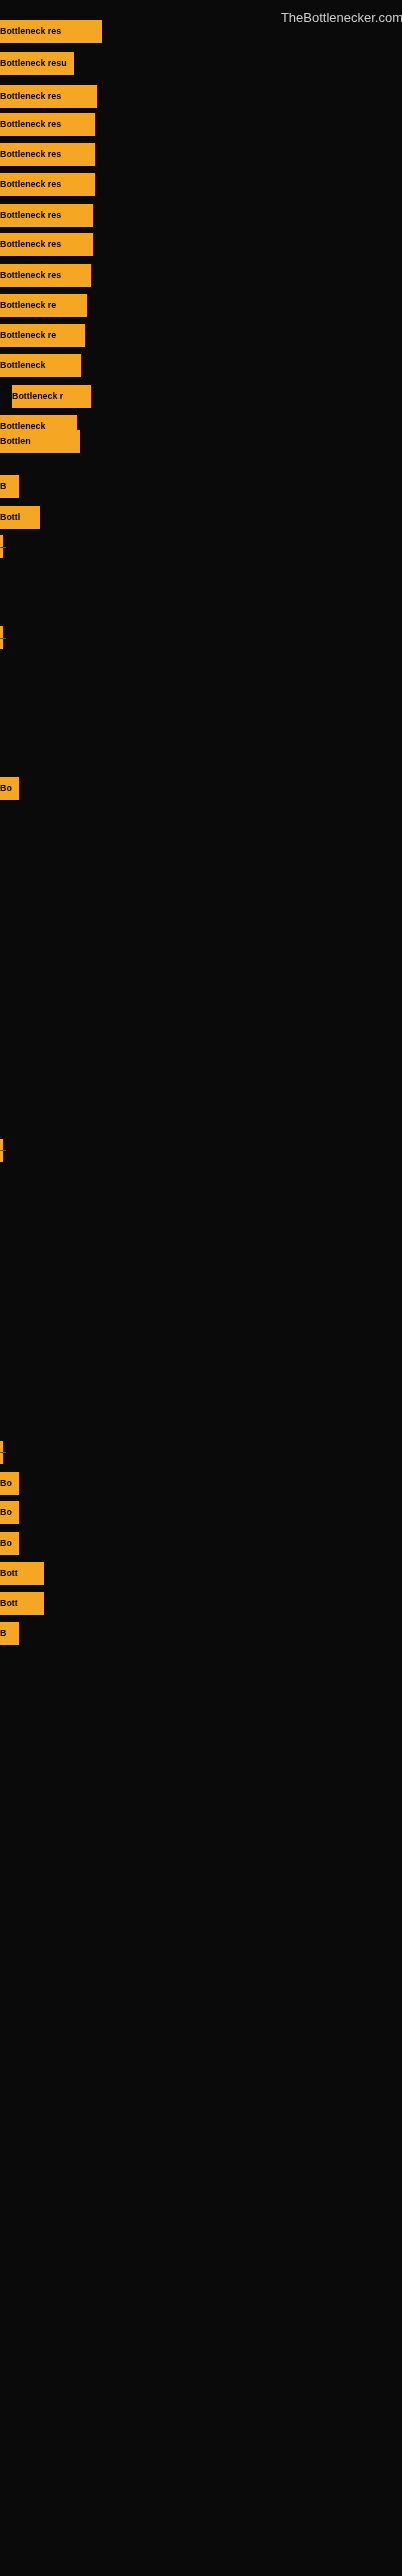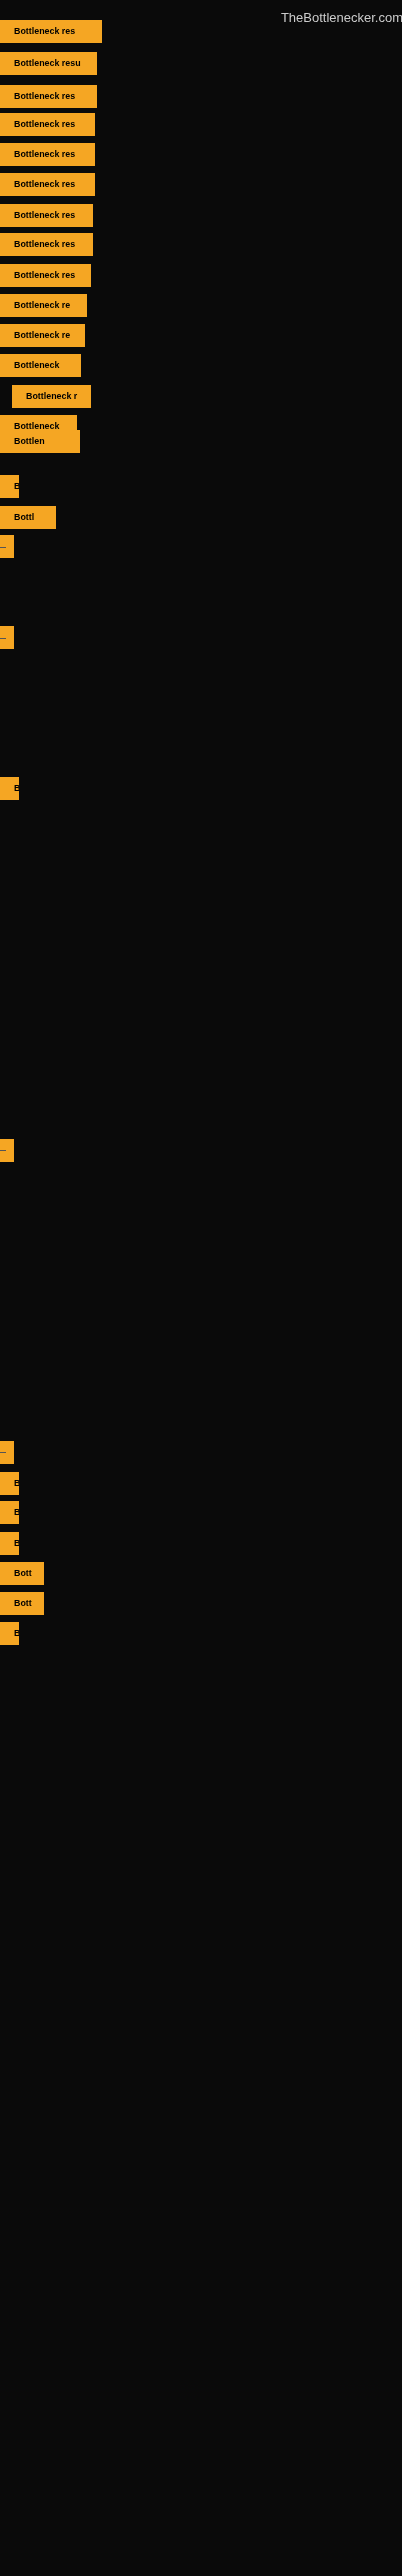--- a/index.html
+++ b/index.html
@@ -23,21 +23,21 @@
       top: 4px;
       width: 100%;
     }
     .bottleneck-bar {
       position: absolute;
       left: 0;
       height: 22.5px;
       background-color: #f5a623;
       display: flex;
       align-items: center;
-      padding-left: 14px;
+      padding-left: 0;
       overflow: hidden;
     }
     .bottleneck-bar span {
       color: #000;
       font-size: 8.9px;
       font-weight: bold;
       white-space: nowrap;
     }
     .tick-line {
       position: absolute;
@@ -49,21 +49,21 @@
   </style>
 </head>
 <body>
 
 <div class="site-title">TheBottlenecker.com</div>
 
 <div id="bars-container">
     <div class="bottleneck-bar" style="top: 20px; width: 102px;">
       <span>Bottleneck res</span>
     </div>
-    <div class="bottleneck-bar" style="top: 52px; width: 97px;">
+    <div class="bottleneck-bar" style="top: 52px; width: 74px;">
       <span>Bottleneck resu</span>
     </div>
     <div class="bottleneck-bar" style="top: 85px; width: 97px;">
       <span>Bottleneck res</span>
     </div>
     <div class="bottleneck-bar" style="top: 113px; width: 95px;">
       <span>Bottleneck res</span>
     </div>
     <div class="bottleneck-bar" style="top: 143px; width: 95px;">
       <span>Bottleneck res</span>
@@ -94,21 +94,21 @@
     </div>
     <div class="bottleneck-bar" style="top: 415px; width: 77px;">
       <span>Bottleneck</span>
     </div>
     <div class="bottleneck-bar" style="top: 430px; width: 80px;">
       <span>Bottlen</span>
     </div>
     <div class="bottleneck-bar" style="top: 475px; width: 19.3px;">
       <span>B</span>
     </div>
-    <div class="bottleneck-bar" style="top: 506px; width: 56px;">
+    <div class="bottleneck-bar" style="top: 506px; width: 40px;">
       <span>Bottl</span>
     </div>
     <div class="bottleneck-bar" style="top: 535px; width: 3.2px;">
       <span></span>
     </div>
     <div class="bottleneck-bar" style="top: 626px; width: 3.2px;">
       <span></span>
     </div>
     <div class="bottleneck-bar" style="top: 777px; width: 19.3px;">
       <span>Bo</span>

